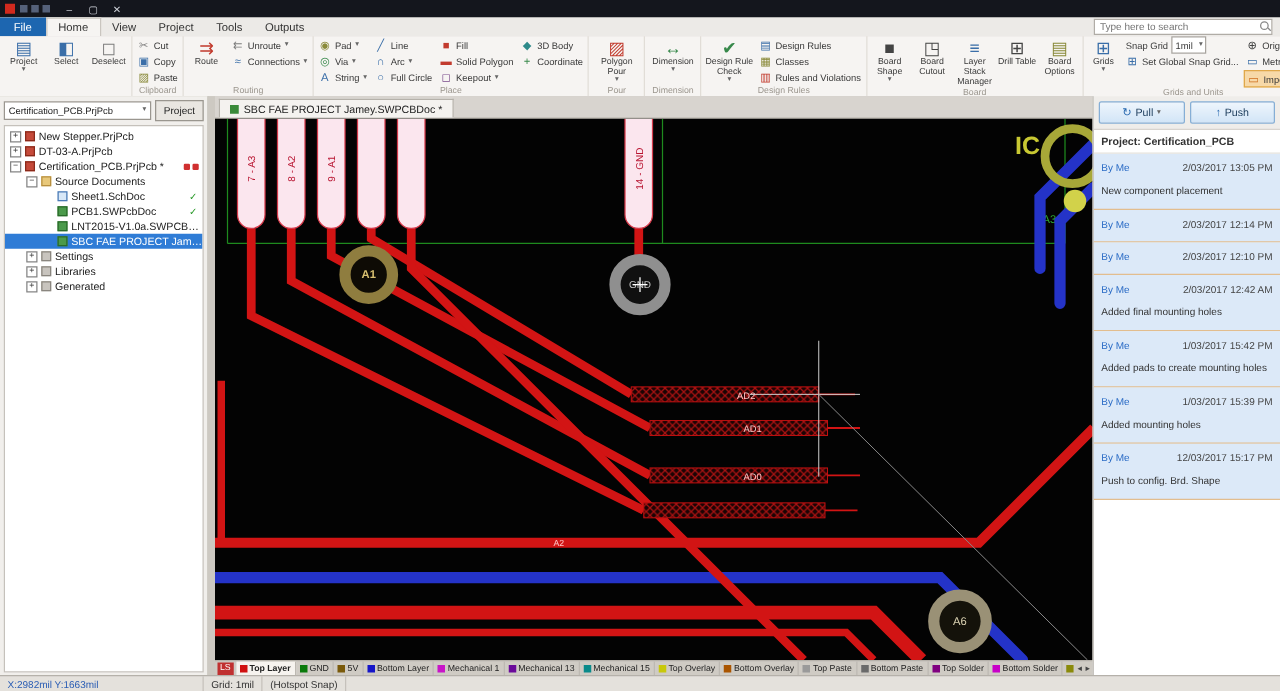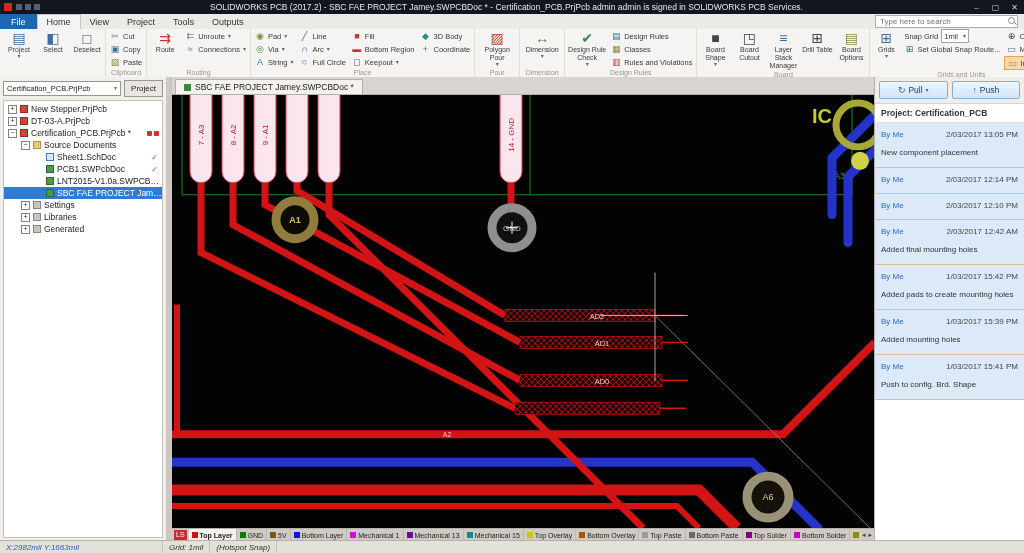--- a/index.html
+++ b/index.html
@@ -120,37 +120,36 @@
   .commit{background:#dce9f8;border-bottom:1px solid #e2bd8e;padding:7px 6px 9px;}
   .chead{display:flex;justify-content:space-between;font-size:8px;align-items:flex-end;}
   .cauthor{color:#2a6bc5;}
   .cdate{color:#444;}
   .cmsg{margin-top:9px;font-size:8px;color:#333;line-height:10px;}
   .cmsg:empty{display:none;}
 
   
   .statusbar{position:absolute;left:0;right:0;bottom:0;height:12px;background:#e4e1dc;
              border-top:1px solid #b5b1aa;display:flex;align-items:center;font-size:8px;color:#333;}
-  .st-seg{padding:0 6px;border-right:1px solid #c5c1bb;height:100%;display:flex;align-items:center;white-space:nowrap;font-style:italic;}
+  .st-seg{padding:0 6px;border-right:1px solid #c5c1bb;height:100%;display:flex;align-items:center;white-space:nowrap;}
   .st-coords{color:#2a5db4;width:150px;}
   .st-msg{border-right:none;overflow:hidden;}
 </style>
 </head>
 <body>
 
 <div id="app">
 
   <div class="titlebar">
     <span class="tb-logo"></span>
     <span class="tb-qicons">
         <i></i>
         <i></i>
         <i></i>
       </span>
-    <span class="tb-title">SOLIDWORKS PCB (2017.2) - SBC FAE PROJECT Jamey.SWPCBDoc * - Certification_PCB.PrjPcb admin admin is signed in SOLIDWORKS PCB Services.</span>
     <span class="tb-ctrls">
       <span>–</span>
       <span>▢</span>
       <span>✕</span>
     </span>
   </div>
 
   <div class="menurow">
     <div class="mfile">File</div>
     <div class="mtab active">Home</div>
@@ -261,21 +260,21 @@
               <span>Full Circle</span>
             </div>
         </div>
         <div class="sstack">
           <div class="sb">
               <span class="si c-red">■</span>
               <span>Fill</span>
             </div>
           <div class="sb">
               <span class="si c-red">▬</span>
-              <span>Bottom Region</span>
+              <span>Solid Polygon</span>
             </div>
           <div class="sb">
               <span class="si c-purple">◻</span>
               <span>Keepout</span>
               <span class="caret">▾</span>
             </div>
         </div>
         <div class="sstack">
           <div class="sb">
               <span class="si c-teal">◆</span>
@@ -374,21 +373,21 @@
         <div class="sstack">
           <div class="sb">
             <span>Snap Grid</span>
             <span class="fselect">
                 <span>1mil</span>
                 <span class="caret">▾</span>
               </span>
           </div>
           <div class="sb">
               <span class="si c-blue">⊞</span>
-              <span>Set Global Snap Route...</span>
+              <span>Set Global Snap Grid...</span>
             </div>
         </div>
         <div class="sstack">
           <div class="sb">
               <span class="si c-dark">⊕</span>
               <span>Origin</span>
             </div>
           <div class="sb">
               <span class="si c-blue">▭</span>
               <span>Metric</span>
@@ -697,21 +696,21 @@
       <div class="commit">
         <div class="chead">
             <span class="cauthor">By Me</span>
             <span class="cdate">1/03/2017 15:39 PM</span>
           </div>
         <div class="cmsg">Added mounting holes</div>
       </div>
       <div class="commit">
         <div class="chead">
             <span class="cauthor">By Me</span>
-            <span class="cdate">1/03/2017 15:41 PM</span>
+            <span class="cdate">12/03/2017 15:17 PM</span>
           </div>
         <div class="cmsg">Push to config. Brd. Shape</div>
       </div>
     </div>
   </div>
 
   <div class="statusbar">
     <span class="st-seg st-coords">X:2982mil Y:1663mil</span>
     <span class="st-seg">Grid: 1mil</span>
     <span class="st-seg">(Hotspot Snap)</span>

